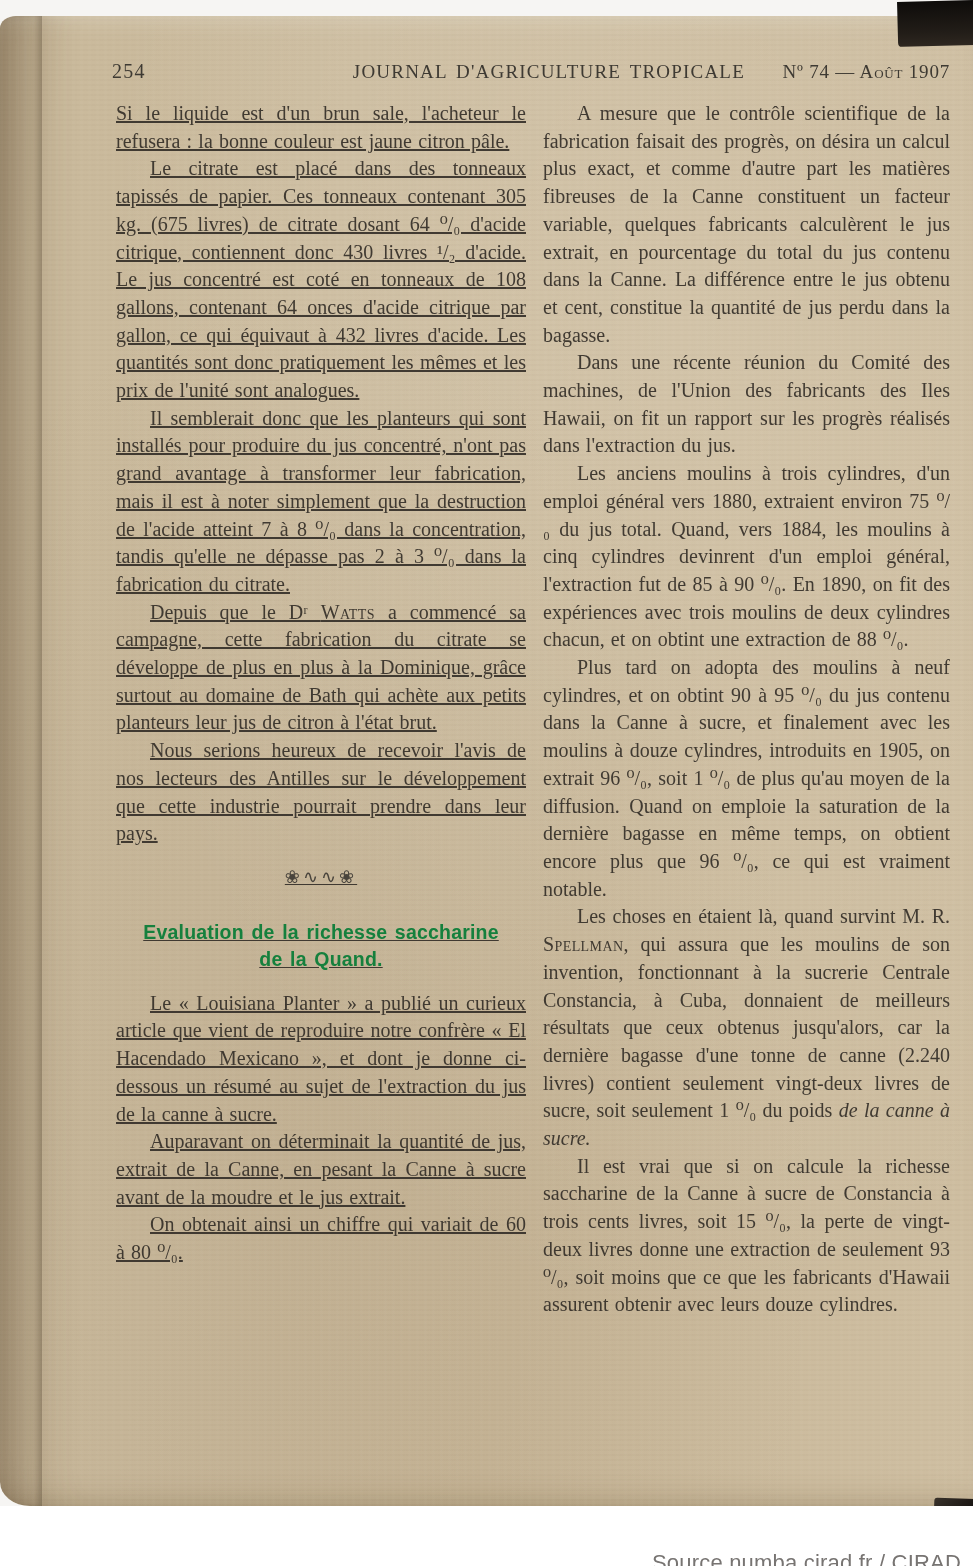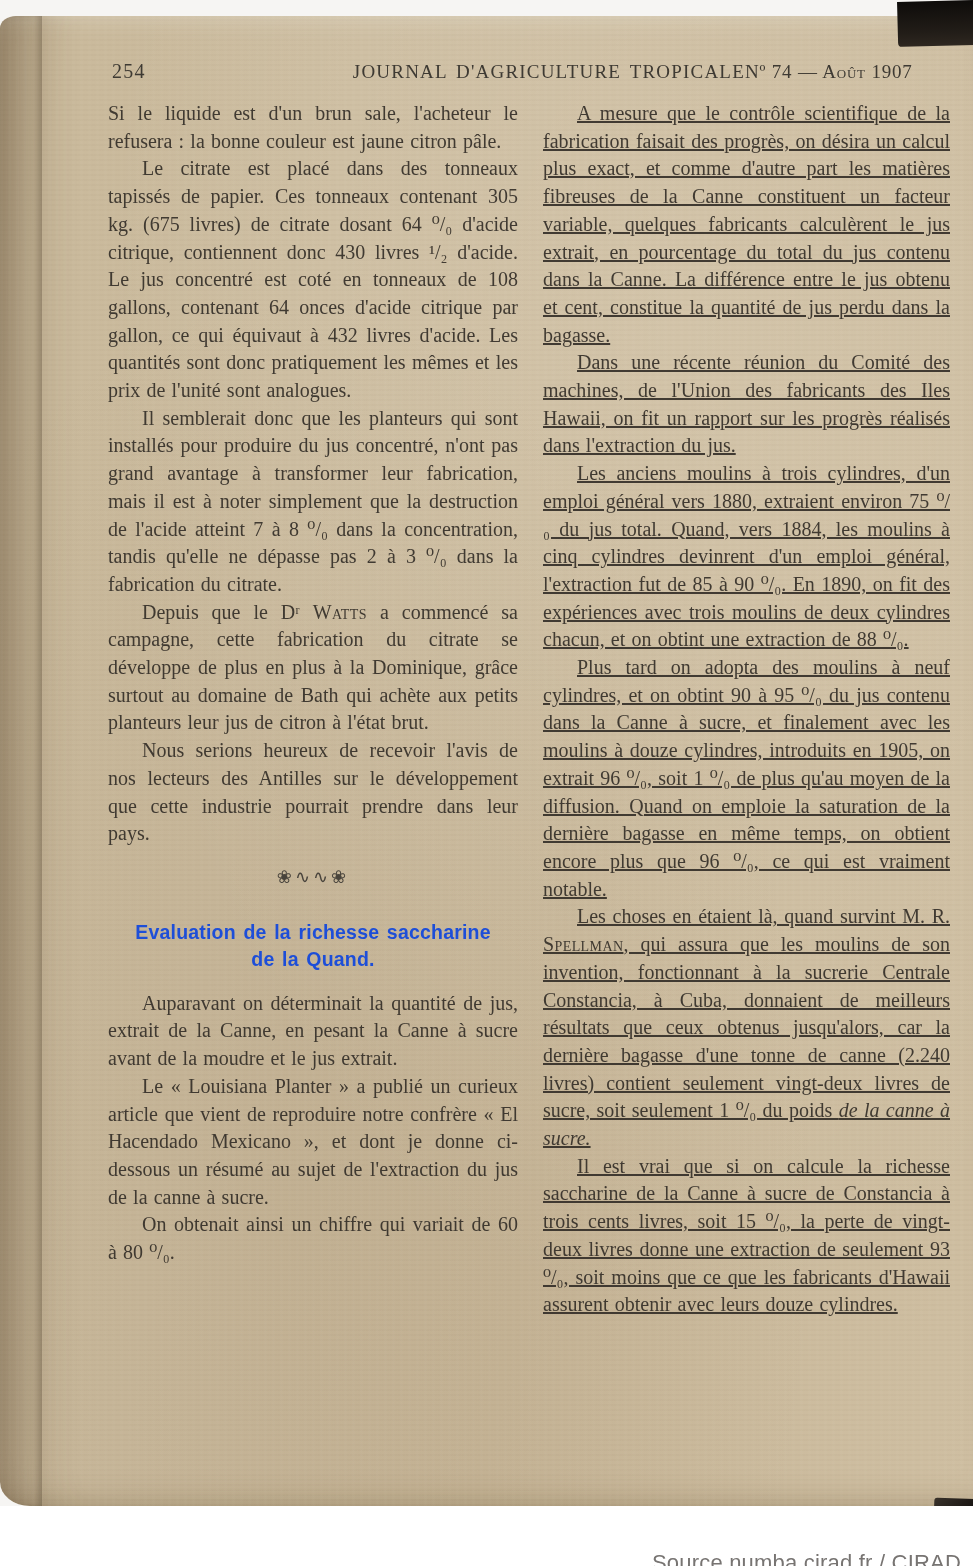--- a/index.html
+++ b/index.html
@@ -42,44 +42,44 @@
   }
 
   
   .page-header {
     position: absolute; left: 112px; top: 60px; width: 838px;
     display: flex; align-items: baseline;
     color: #3e3a33; font-size: 19px; letter-spacing: 1.2px;
   }
   .page-number { width: 90px; text-align: left; font-size: 20px; }
   .journal-title { flex: 1; text-align: right; font-weight: 500; word-spacing: 3px; }
-  .issue-label { width: 205px; text-align: left; font-variant: small-caps; letter-spacing: 0.8px; }
+  .issue-label { width: 205px; text-align: right; font-variant: small-caps; letter-spacing: 0.8px; }
 
   
   .column {
     position: absolute; top: 100px;
     font-size: 20px; line-height: 27.7px;
     text-align: justify; color: rgba(52,47,40,0.92);
     word-spacing: 0.06em;
   }
-  .col-left  { left: 108px; width: 410px; }
-  .col-right { left: 543px; width: 407px; text-decoration: underline; }
+  .col-left  { left: 116px; width: 410px; text-decoration: underline; }
+  .col-right { left: 543px; width: 407px; }
   p.para { margin: 0; }
   p.indent { text-indent: 1.7em; }
   .smallcaps { font-variant: small-caps; letter-spacing: 0.4px; }
   .italic { font-style: italic; }
 
   .ornament {
     text-align: center; margin: 16px 0 0 0;
     color: #49443c; font-size: 18px; letter-spacing: 3px;
   }
   .section-heading {
     font-family: "Liberation Sans", "DejaVu Sans", sans-serif;
     font-weight: bold; font-size: 19.5px; line-height: 27px;
-    text-align: center; color: #1d4ed8;
+    text-align: center; color: #15803d;
     margin: 27px 0 17px 0; letter-spacing: 0.2px; word-spacing: 2px;
   }
 
   
   .clip-top {
     position: absolute; right: 0; top: 0; width: 76px; height: 45px;
     background: linear-gradient(180deg, #0e0c0a 0%, #221d18 70%, #2e2720 100%);
     transform: rotate(-1.5deg); transform-origin: top right;
     border-bottom-left-radius: 4px;
   }
@@ -121,22 +121,22 @@
       <p class="para"><span>Si le liquide est d'un brun sale, l'acheteur le refusera : la bonne couleur est jaune citron pâle.</span></p>
       <p class="para indent"><span>Le citrate est placé dans des tonneaux tapissés de papier. Ces tonneaux contenant 305 kg. (675 livres) de citrate dosant 64 ⁰/₀ d'acide citrique, contiennent donc 430 livres ¹/₂ d'acide. Le jus concentré est coté en tonneaux de 108 gallons, contenant 64 onces d'acide citrique par gallon, ce qui équivaut à 432 livres d'acide. Les quantités sont donc pratiquement les mêmes et les prix de l'unité sont analogues.</span></p>
       <p class="para indent"><span>Il semblerait donc que les planteurs qui sont installés pour produire du jus concentré, n'ont pas grand avantage à transformer leur fabrication, mais il est à noter simplement que la destruction de l'acide atteint 7 à 8 ⁰/₀ dans la concentration, tandis qu'elle ne dépasse pas 2 à 3 ⁰/₀ dans la fabrication du citrate.</span></p>
       <p class="para indent"><span>Depuis que le Dʳ </span><span class="smallcaps">Watts</span><span> a commencé sa campagne, cette fabrication du citrate se développe de plus en plus à la Dominique, grâce surtout au domaine de Bath qui achète aux petits planteurs leur jus de citron à l'état brut.</span></p>
       <p class="para indent"><span>Nous serions heureux de recevoir l'avis de nos lecteurs des Antilles sur le développement que cette industrie pourrait prendre dans leur pays.</span></p>
       <div class="ornament">❀∿∿❀</div>
       <h2 class="section-heading">
         <div>Evaluation de la richesse saccharine</div>
         <div>de la Quand.</div>
       </h2>
+      <p class="para indent"><span>Le « Louisiana Planter » a publié un curieux article que vient de reproduire notre confrère « El Hacendado Mexicano », et dont je donne ci-dessous un résumé au sujet de l'extraction du jus de la canne à sucre.</span></p>
       <p class="para indent"><span>Auparavant on déterminait la quantité de jus, extrait de la Canne, en pesant la Canne à sucre avant de la moudre et le jus extrait.</span></p>
-      <p class="para indent"><span>Le « Louisiana Planter » a publié un curieux article que vient de reproduire notre confrère « El Hacendado Mexicano », et dont je donne ci-dessous un résumé au sujet de l'extraction du jus de la canne à sucre.</span></p>
       <p class="para indent"><span>On obtenait ainsi un chiffre qui variait de 60 à 80 ⁰/₀.</span></p>
     </div>
 
   <div class="column col-right">
       <p class="para indent"><span>A mesure que le contrôle scientifique de la fabrication faisait des progrès, on désira un calcul plus exact, et comme d'autre part les matières fibreuses de la Canne constituent un facteur variable, quelques fabricants calculèrent le jus extrait, en pourcentage du total du jus contenu dans la Canne. La différence entre le jus obtenu et cent, constitue la quantité de jus perdu dans la bagasse.</span></p>
       <p class="para indent"><span>Dans une récente réunion du Comité des machines, de l'Union des fabricants des Iles Hawaii, on fit un rapport sur les progrès réalisés dans l'extraction du jus.</span></p>
       <p class="para indent"><span>Les anciens moulins à trois cylindres, d'un emploi général vers 1880, extraient environ 75 ⁰/₀ du jus total. Quand, vers 1884, les moulins à cinq cylindres devinrent d'un emploi général, l'extraction fut de 85 à 90 ⁰/₀. En 1890, on fit des expériences avec trois moulins de deux cylindres chacun, et on obtint une extraction de 88 ⁰/₀.</span></p>
       <p class="para indent"><span>Plus tard on adopta des moulins à neuf cylindres, et on obtint 90 à 95 ⁰/₀ du jus contenu dans la Canne à sucre, et finalement avec les moulins à douze cylindres, introduits en 1905, on extrait 96 ⁰/₀, soit 1 ⁰/₀ de plus qu'au moyen de la diffusion. Quand on emploie la saturation de la dernière bagasse en même temps, on obtient encore plus que 96 ⁰/₀, ce qui est vraiment notable.</span></p>
       <p class="para indent"><span>Les choses en étaient là, quand survint M. R. </span><span class="smallcaps">Spellman</span><span>, qui assura que les moulins de son invention, fonctionnant à la sucrerie Centrale Constancia, à Cuba, donnaient de meilleurs résultats que ceux obtenus jusqu'alors, car la dernière bagasse d'une tonne de canne (2.240 livres) contient seulement vingt-deux livres de sucre, soit seulement 1 ⁰/₀ du poids </span><span class="italic">de la canne à sucre.</span></p>
       <p class="para indent"><span>Il est vrai que si on calcule la richesse saccharine de la Canne à sucre de Constancia à trois cents livres, soit 15 ⁰/₀, la perte de vingt-deux livres donne une extraction de seulement 93 ⁰/₀, soit moins que ce que les fabricants d'Hawaii assurent obtenir avec leurs douze cylindres.</span></p>

